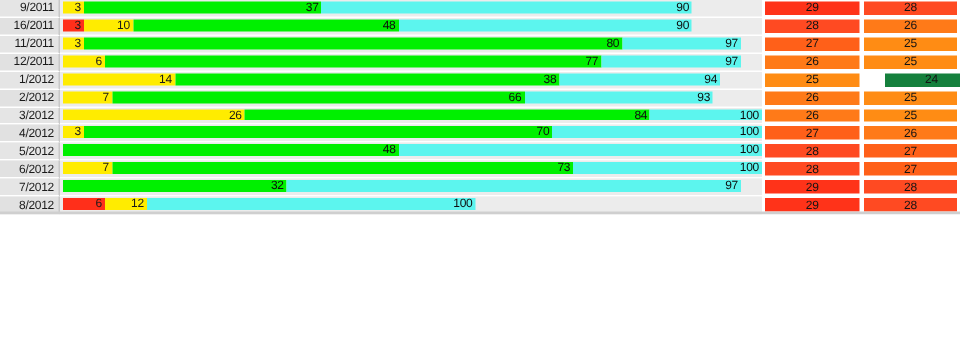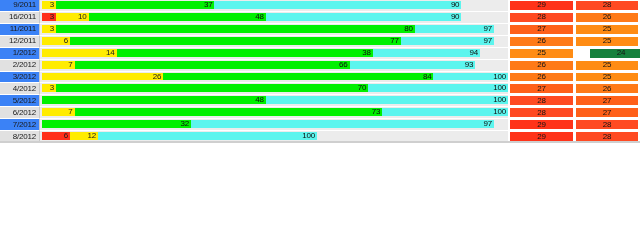--- a/index.html
+++ b/index.html
@@ -13,21 +13,21 @@
     display:flex;flex-direction:column;
     background:#ffffff;
   }
   .row{
     flex:1 1 0;display:flex;align-items:stretch;
     min-height:0;position:relative;
   }
   
   .lbl{
     width:40px;flex:0 0 40px;
-    background:#3b82f6;
+    background:#e5e5e5;
     border-bottom:1px solid #ffffff;
     border-right:1px solid #c8c8c8;
     color:#1a1a1a;font-size:8px;line-height:1;
     display:flex;align-items:center;justify-content:flex-end;
     padding-right:3px;box-sizing:border-box;
     letter-spacing:-0.2px;
   }
   .row:nth-child(even) .lbl{background:#e1e1e1;}
   
   .track{

